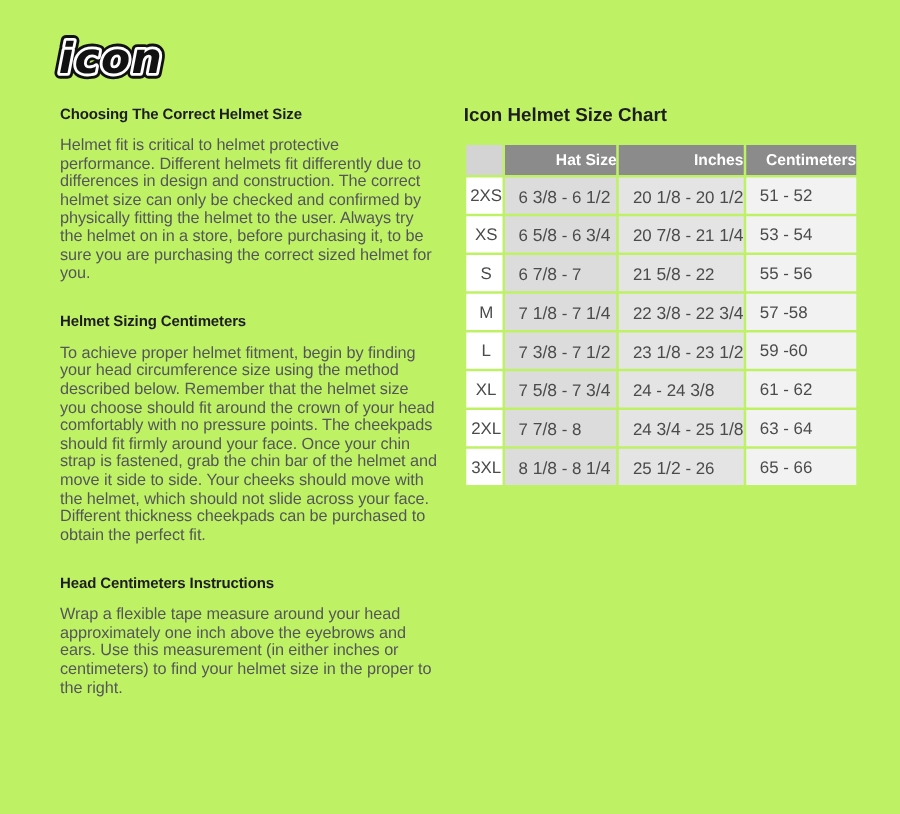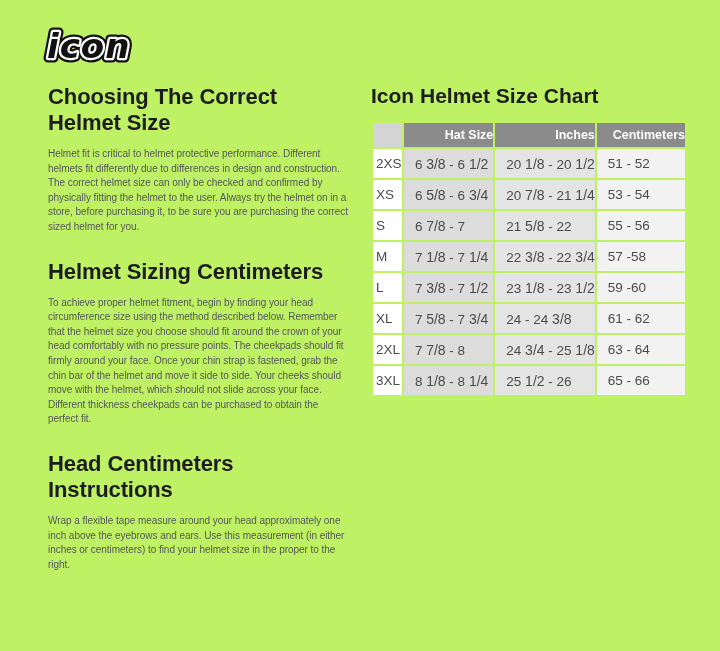--- a/index.html
+++ b/index.html
@@ -8,49 +8,49 @@
     position:relative; width:720px; height:651px; background:#bef264;
     font-family:"Liberation Sans", sans-serif; overflow:hidden;
   }
   .logo { position:absolute; left:33px; top:22px; }
 
   .left-col { position:absolute; left:48px; top:84px; width:302px; }
   .right-col { position:absolute; left:371px; top:84px; width:316px; }
 
   .section { margin-bottom:24px; }
   .section h2 {
-    font-size:22px; font-weight:bold; color:#1d1d1f;
+    font-size:12px; font-weight:bold; color:#1d1d1f;
     letter-spacing:-0.1px; margin-bottom:11px;
   }
   .section p {
-    font-size:10px; line-height:14.6px; color:#55565a; letter-spacing:-0.05px;
+    font-size:13px; line-height:14.6px; color:#55565a; letter-spacing:-0.05px;
   }
 
   .chart-title {
-    font-size:21px; font-weight:bold; color:#1d1d1f; margin-bottom:13px;
+    font-size:15px; font-weight:bold; color:#1d1d1f; margin-bottom:13px;
   }
   table.size-chart {
     border-collapse:separate; border-spacing:2px; table-layout:fixed;
   }
   table.size-chart col.w-size { width:29px; }
   table.size-chart col.w-hat  { width:91px; }
   table.size-chart col.w-in   { width:94px; }
   table.size-chart col.w-cm   { width:90px; }
 
   table.size-chart th {
     height:24px; font-size:12.5px; font-weight:bold; color:#ffffff;
     background:#8b8b8b; text-align:right; padding:0 0 0 10px; vertical-align:middle;
   }
   table.size-chart th.corner { background:#d4d4d4; padding:0; }
 
   table.size-chart td {
     height:29px; vertical-align:middle; font-size:13.5px; color:#4b4b4b;
     white-space:nowrap;
   }
-  td.c-size { background:#ffffff; font-size:12.5px; padding-left:3px; }
+  td.c-size { background:#ffffff; font-size:12.5px; padding-left:3px;text-align:center; }
   td.c-hat  { background:#dcdcdc; padding-left:11px; }
   td.c-in   { background:#e4e4e4; padding-left:11px; }
   td.c-cm   { background:#f2f2f2; padding-left:11px; }
   .frac { font-size:14px; }
 </style>
 </head>
 <body>
 
 <div class="page">
 

